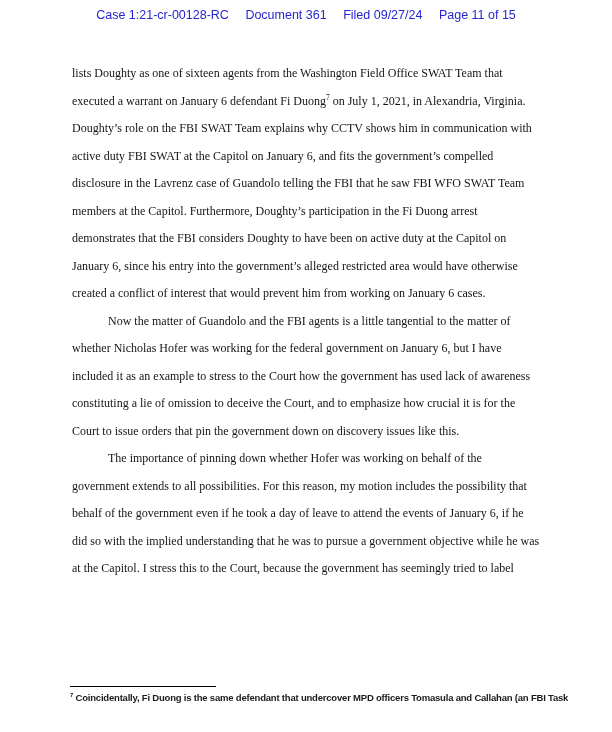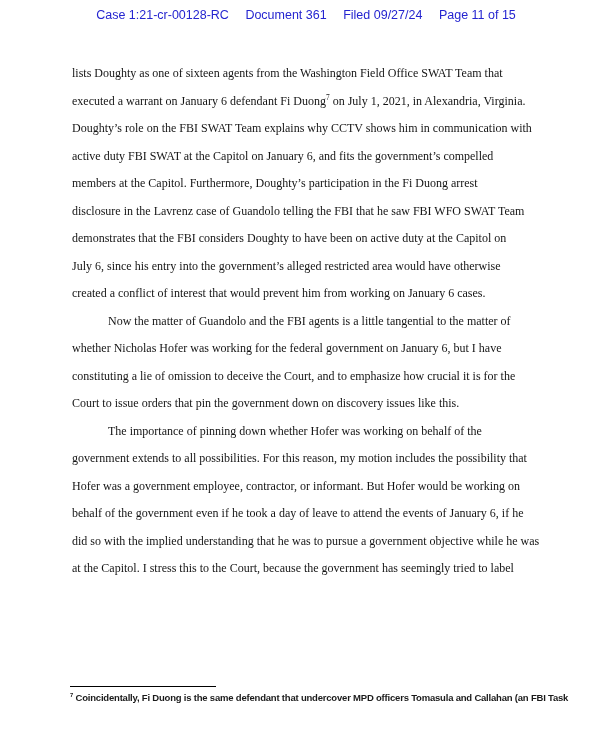--- a/index.html
+++ b/index.html
@@ -91,36 +91,36 @@
     <span>Filed 09/27/24</span>
     <span>Page 11 of 15</span>
   </header>
 
   <main class="body-text">
     <div class="para">
         <div class="line">lists Doughty as one of sixteen agents from the Washington Field Office SWAT Team that</div>
         <div class="line"><span>executed a warrant on January 6 defendant Fi Duong</span><span class="sup">7</span><span> on July 1, 2021, in Alexandria, Virginia.</span></div>
         <div class="line">Doughty’s role on the FBI SWAT Team explains why CCTV shows him in communication with</div>
         <div class="line">active duty FBI SWAT at the Capitol on January 6, and fits the government’s compelled</div>
+        <div class="line">disclosure in the Lavrenz case of Guandolo telling the FBI that he saw FBI WFO SWAT Team</div>
         <div class="line">members at the Capitol. Furthermore, Doughty’s participation in the Fi Duong arrest</div>
-        <div class="line">disclosure in the Lavrenz case of Guandolo telling the FBI that he saw FBI WFO SWAT Team</div>
         <div class="line">demonstrates that the FBI considers Doughty to have been on active duty at the Capitol on</div>
-        <div class="line">July 6, since his entry into the government’s alleged restricted area would have otherwise</div>
+        <div class="line">January 6, since his entry into the government’s alleged restricted area would have otherwise</div>
         <div class="line">created a conflict of interest that would prevent him from working on January 6 cases.</div>
       </div>
     <div class="para indent">
         <div class="line">Now the matter of Guandolo and the FBI agents is a little tangential to the matter of</div>
         <div class="line">whether Nicholas Hofer was working for the federal government on January 6, but I have</div>
+        <div class="line">included it as an example to stress to the Court how the government has used lack of awareness</div>
         <div class="line">constituting a lie of omission to deceive the Court, and to emphasize how crucial it is for the</div>
         <div class="line">Court to issue orders that pin the government down on discovery issues like this.</div>
       </div>
     <div class="para indent">
         <div class="line">The importance of pinning down whether Hofer was working on behalf of the</div>
         <div class="line">government extends to all possibilities. For this reason, my motion includes the possibility that</div>
-        <div class="line">Hofer was a government employee, contractor, or informant. But Hofer would be working on</div>
         <div class="line">behalf of the government even if he took a day of leave to attend the events of January 6, if he</div>
         <div class="line">did so with the implied understanding that he was to pursue a government objective while he was</div>
         <div class="line">at the Capitol. I stress this to the Court, because the government has seemingly tried to label</div>
       </div>
   </main>
 
   <div class="fn-rule"></div>
 
   <footer class="footnote">
       <div class="line"><span class="sup">7</span><span> Coincidentally, Fi Duong is the same defendant that undercover MPD officers Tomasula and Callahan (an FBI Task</span></div>

